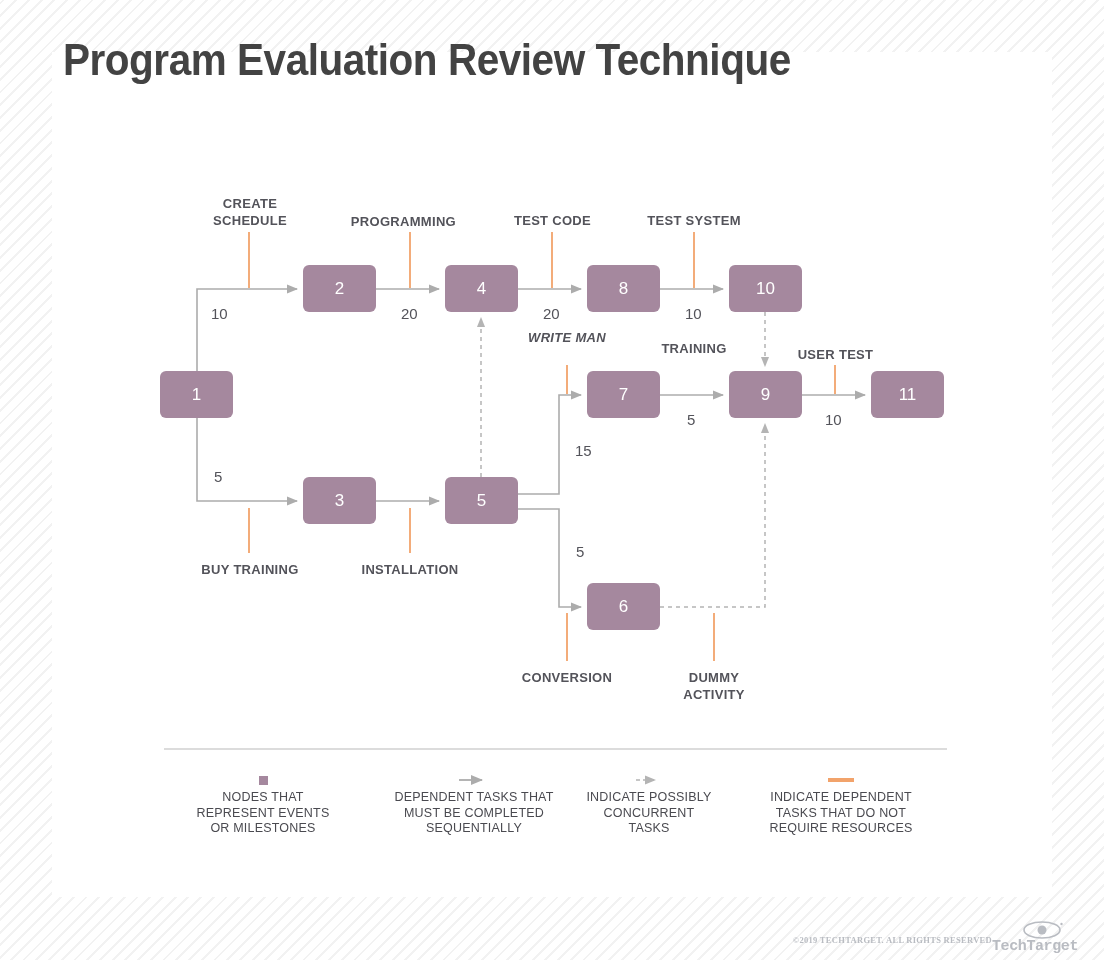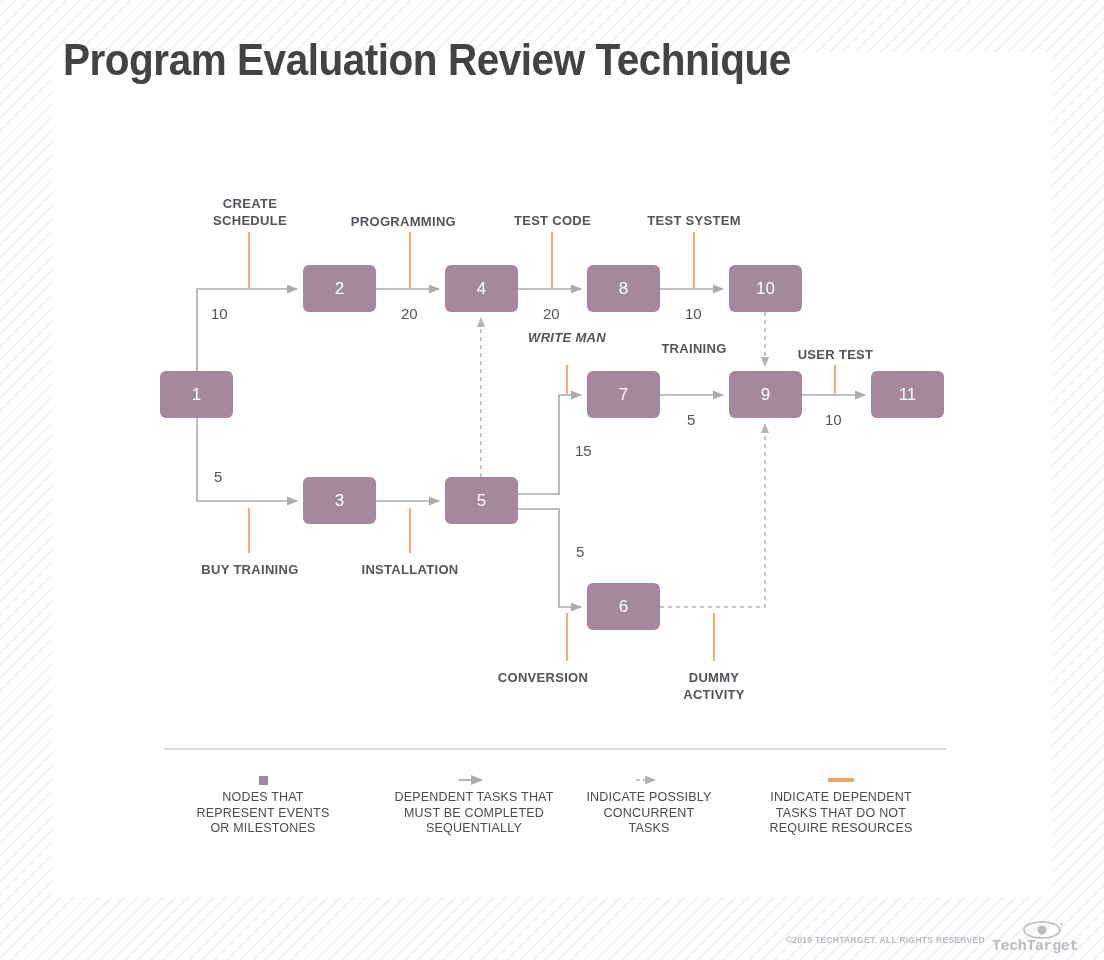--- a/index.html
+++ b/index.html
@@ -140,22 +140,21 @@
     height: 30px;
     display: flex;
     align-items: center;
     justify-content: flex-end;
   }
   #copyright {
     font-size: 8.5px;
     color: #b9bcc2;
     font-weight: bold;
     letter-spacing: 0.3px;
-    margin-right: 7px;
-    font-family: Liberation Sans, sans-serif;
+    font-family: Liberation Serif, serif;
   }
   #tt-logo {
     position: relative;
     width: 68px;
     height: 34px;
   }
   #tt-word {
     position: absolute;
     left: 0;
     bottom: 2px;
@@ -244,21 +243,21 @@
 <div class="tasklabel" style="left:205px; top:195px; width:90px;">CREATE
 SCHEDULE</div>
 <div class="tasklabel" style="left:336px; top:213px; width:120px;text-align:right;">PROGRAMMING</div>
 <div class="tasklabel" style="left:505px; top:212px; width:95px;">TEST CODE</div>
 <div class="tasklabel" style="left:638px; top:212px; width:112px;">TEST SYSTEM</div>
 <div class="tasklabel" style="left:510px; top:329px; width:114px;font-style:italic;">WRITE MAN</div>
 <div class="tasklabel" style="left:643px; top:340px; width:102px;">TRAINING</div>
 <div class="tasklabel" style="left:788px; top:346px; width:95px;">USER TEST</div>
 <div class="tasklabel" style="left:184px; top:561px; width:132px;">BUY TRAINING</div>
 <div class="tasklabel" style="left:348px; top:561px; width:124px;">INSTALLATION</div>
-<div class="tasklabel" style="left:482px; top:669px; width:122px;">CONVERSION</div>
+<div class="tasklabel" style="left:506px; top:669px; width:122px;">CONVERSION</div>
 <div class="tasklabel" style="left:668px; top:669px; width:92px;">DUMMY
 ACTIVITY</div>
 
 <div class="duration" style="left:211px; top:305px;">10</div>
 <div class="duration" style="left:401px; top:305px;">20</div>
 <div class="duration" style="left:543px; top:305px;">20</div>
 <div class="duration" style="left:685px; top:305px;">10</div>
 <div class="duration" style="left:214px; top:468px;">5</div>
 <div class="duration" style="left:575px; top:442px;">15</div>
 <div class="duration" style="left:687px; top:411px;">5</div>

